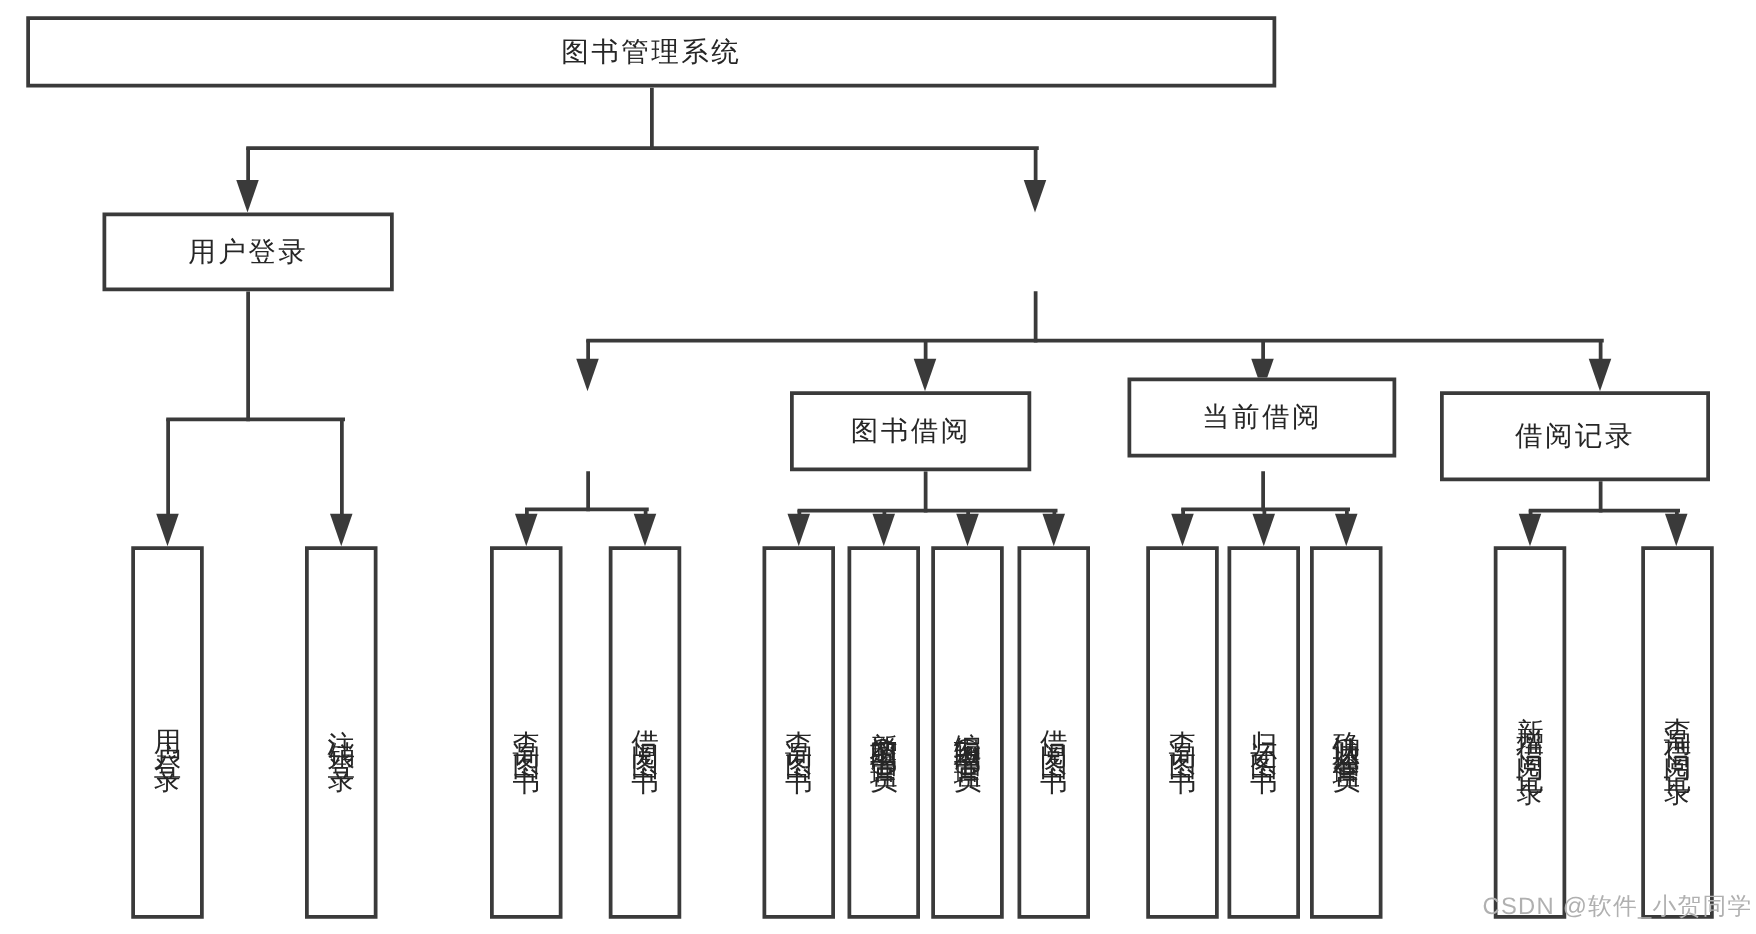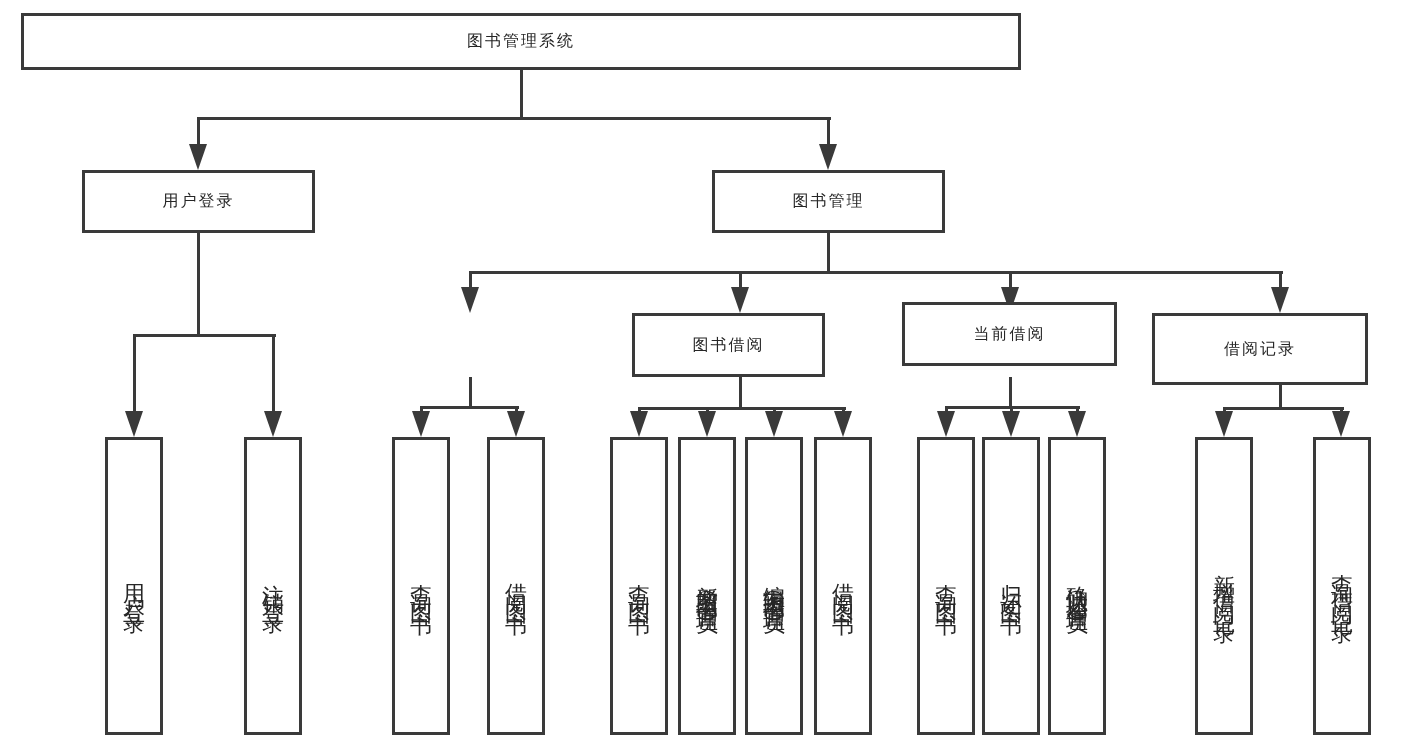--- a/index.html
+++ b/index.html
@@ -18,21 +18,21 @@
     color:var(--text);
     overflow:hidden;
   }
   .box{
     position:absolute;
     background:#fff;
     border:3px solid var(--line);
     display:flex;align-items:center;justify-content:center;
   }
   .hbox .lbl{
-    font-size:16px;
+    font-size:22px;
     letter-spacing:2px;
     white-space:nowrap;
   }
   .vlbl{
     writing-mode:vertical-rl;
     text-orientation:mixed;
     font-size:22px;
     line-height:1;
     letter-spacing:10px;
     white-space:nowrap;
@@ -115,23 +115,20 @@
       <div class="carrow" style="left: 1332px; top: 411px;"></div>
     </div>
 
   <div class="box hbox" style="left:21px;top:13px;width:1000px;height:57px">
     <span class="lbl">图书管理系统</span>
   </div>
 
   <div class="box hbox" style="left:82px;top:170px;width:233px;height:63px">
     <span class="lbl">用户登录</span>
   </div>
-  <div class="box hbox" style="left:712px;top:170px;width:233px;height:63px">
-    <span class="lbl">图书管理</span>
-  </div>
 
   <div class="box hbox" style="left:632px;top:313px;width:193px;height:64px">
     <span class="lbl">图书借阅</span>
   </div>
   <div class="box hbox" style="left:902px;top:302px;width:215px;height:64px">
     <span class="lbl">当前借阅</span>
   </div>
   <div class="box hbox" style="left:1152px;top:313px;width:216px;height:72px">
     <span class="lbl">借阅记录</span>
   </div>
@@ -173,14 +170,15 @@
     <span class="vlbl tight">确认归还（管理员）</span>
   </div>
 
   <div class="box" style="left:1195px;top:437px;width:58px;height:298px">
     <span class="vlbl">新增借阅记录</span>
   </div>
   <div class="box" style="left:1313px;top:437px;width:58px;height:298px">
     <span class="vlbl">查询借阅记录</span>
   </div>
 
+  <div class="watermark">CSDN @软件_小贺同学</div>
 
 </div>
 
 </body></html>

